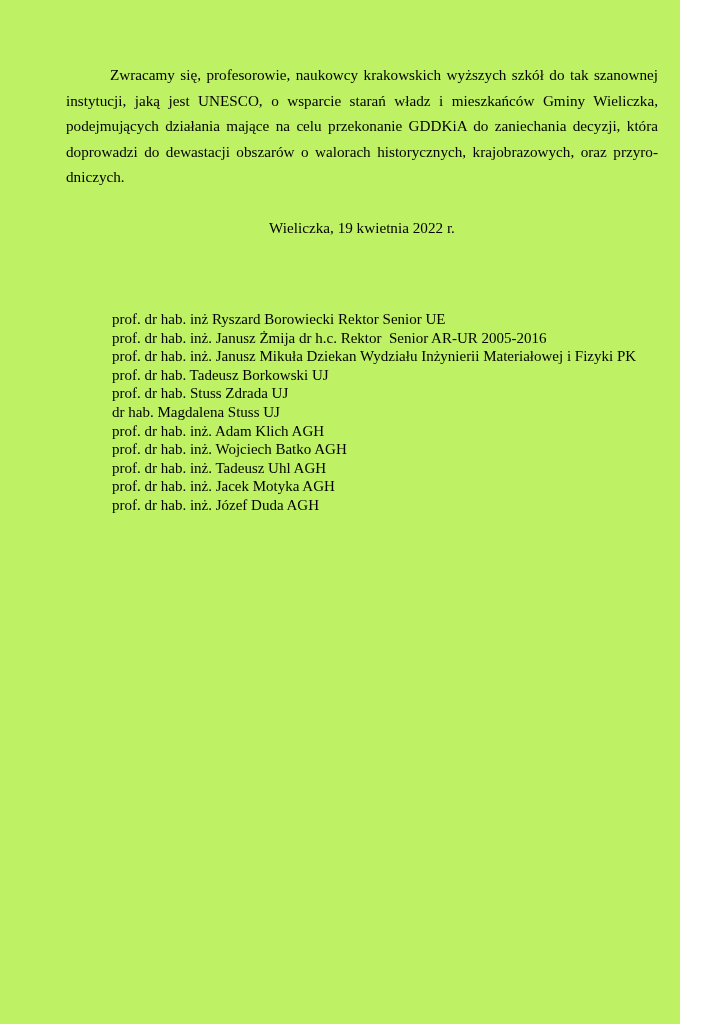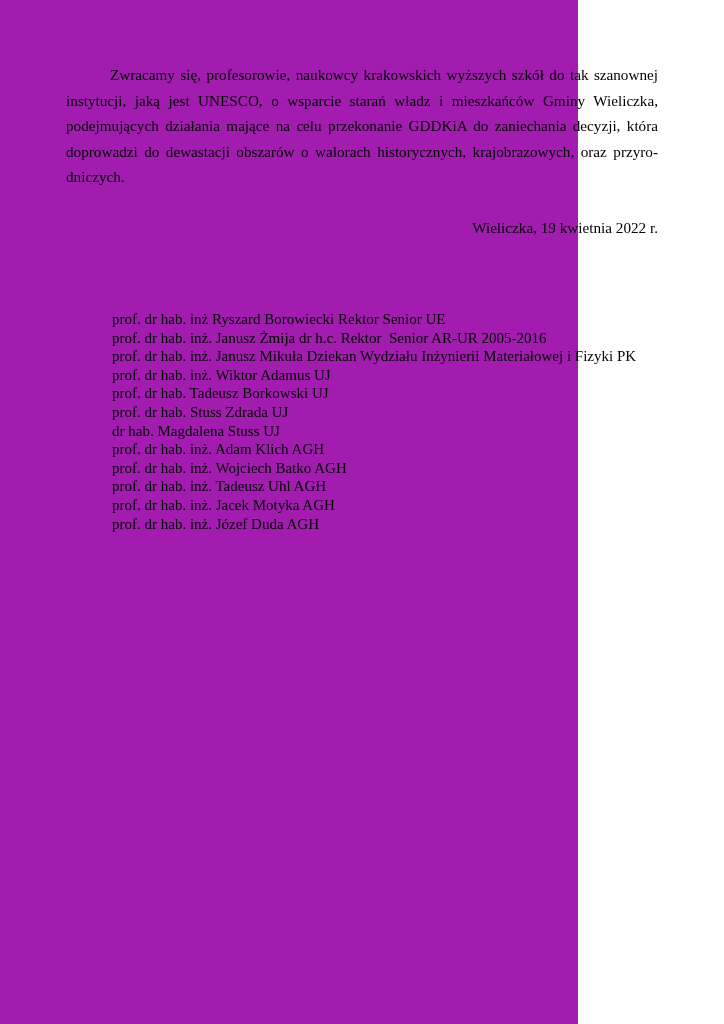--- a/index.html
+++ b/index.html
@@ -12,23 +12,23 @@
     height: 1024px;
     position: relative;
     font-family: "Liberation Serif", "DejaVu Serif", serif;
     color: #000000;
     overflow: hidden;
   }
   .page {
     position: absolute;
     top: 0;
     left: 0;
-    width: 578px;
+    width: 680px;
     height: 1024px;
-    background: #a21caf;
+    background: #bef264;
     box-sizing: border-box;
   }
   .body-block {
     position: absolute;
     left: 66px;
     top: 62px;
     width: 592px;
   }
   .para {
     font-size: 15.2px;
@@ -37,21 +37,21 @@
     text-justify: inter-word;
     margin: 0;
     text-indent: 44px;
     word-spacing: 0.5px;
   }
   .date-line {
     position: absolute;
     left: 66px;
     top: 218px;
     width: 592px;
-    text-align: right;
+    text-align: center;
     font-size: 15.2px;
     line-height: 20px;
   }
   .signatories {
     position: absolute;
     left: 112px;
     top: 310px;
     width: 560px;
   }
   .sig-line {
@@ -68,21 +68,20 @@
   <div class="body-block">
     <p class="para">Zwracamy się, profesorowie, naukowcy krakowskich wyższych szkół do tak szanownej instytucji, jaką jest UNESCO, o wsparcie starań władz i mieszkańców Gminy Wieliczka, podejmujących działania mające na celu przekonanie GDDKiA do zaniechania decyzji, która doprowadzi do dewastacji obszarów o walorach historycznych, krajobrazowych, oraz przyro-dniczych.</p>
   </div>
 
   <div class="date-line">Wieliczka,  19 kwietnia 2022 r.</div>
 
   <div class="signatories">
     <div class="sig-line">prof. dr hab. inż Ryszard Borowiecki Rektor Senior UE</div>
     <div class="sig-line">prof. dr hab. inż. Janusz Żmija dr h.c. Rektor  Senior AR-UR 2005-2016</div>
     <div class="sig-line">prof. dr hab. inż. Janusz Mikuła Dziekan Wydziału Inżynierii Materiałowej i Fizyki PK</div>
-    <div class="sig-line">prof. dr hab. inż. Wiktor Adamus UJ</div>
     <div class="sig-line">prof. dr hab. Tadeusz Borkowski UJ</div>
     <div class="sig-line">prof. dr hab. Stuss Zdrada UJ</div>
     <div class="sig-line">dr hab. Magdalena Stuss UJ</div>
     <div class="sig-line">prof. dr hab. inż. Adam Klich AGH</div>
     <div class="sig-line">prof. dr hab. inż. Wojciech Batko AGH</div>
     <div class="sig-line">prof. dr hab. inż. Tadeusz Uhl AGH</div>
     <div class="sig-line">prof. dr hab. inż. Jacek Motyka AGH</div>
     <div class="sig-line">prof. dr hab. inż. Józef Duda AGH</div>
   </div>
 

